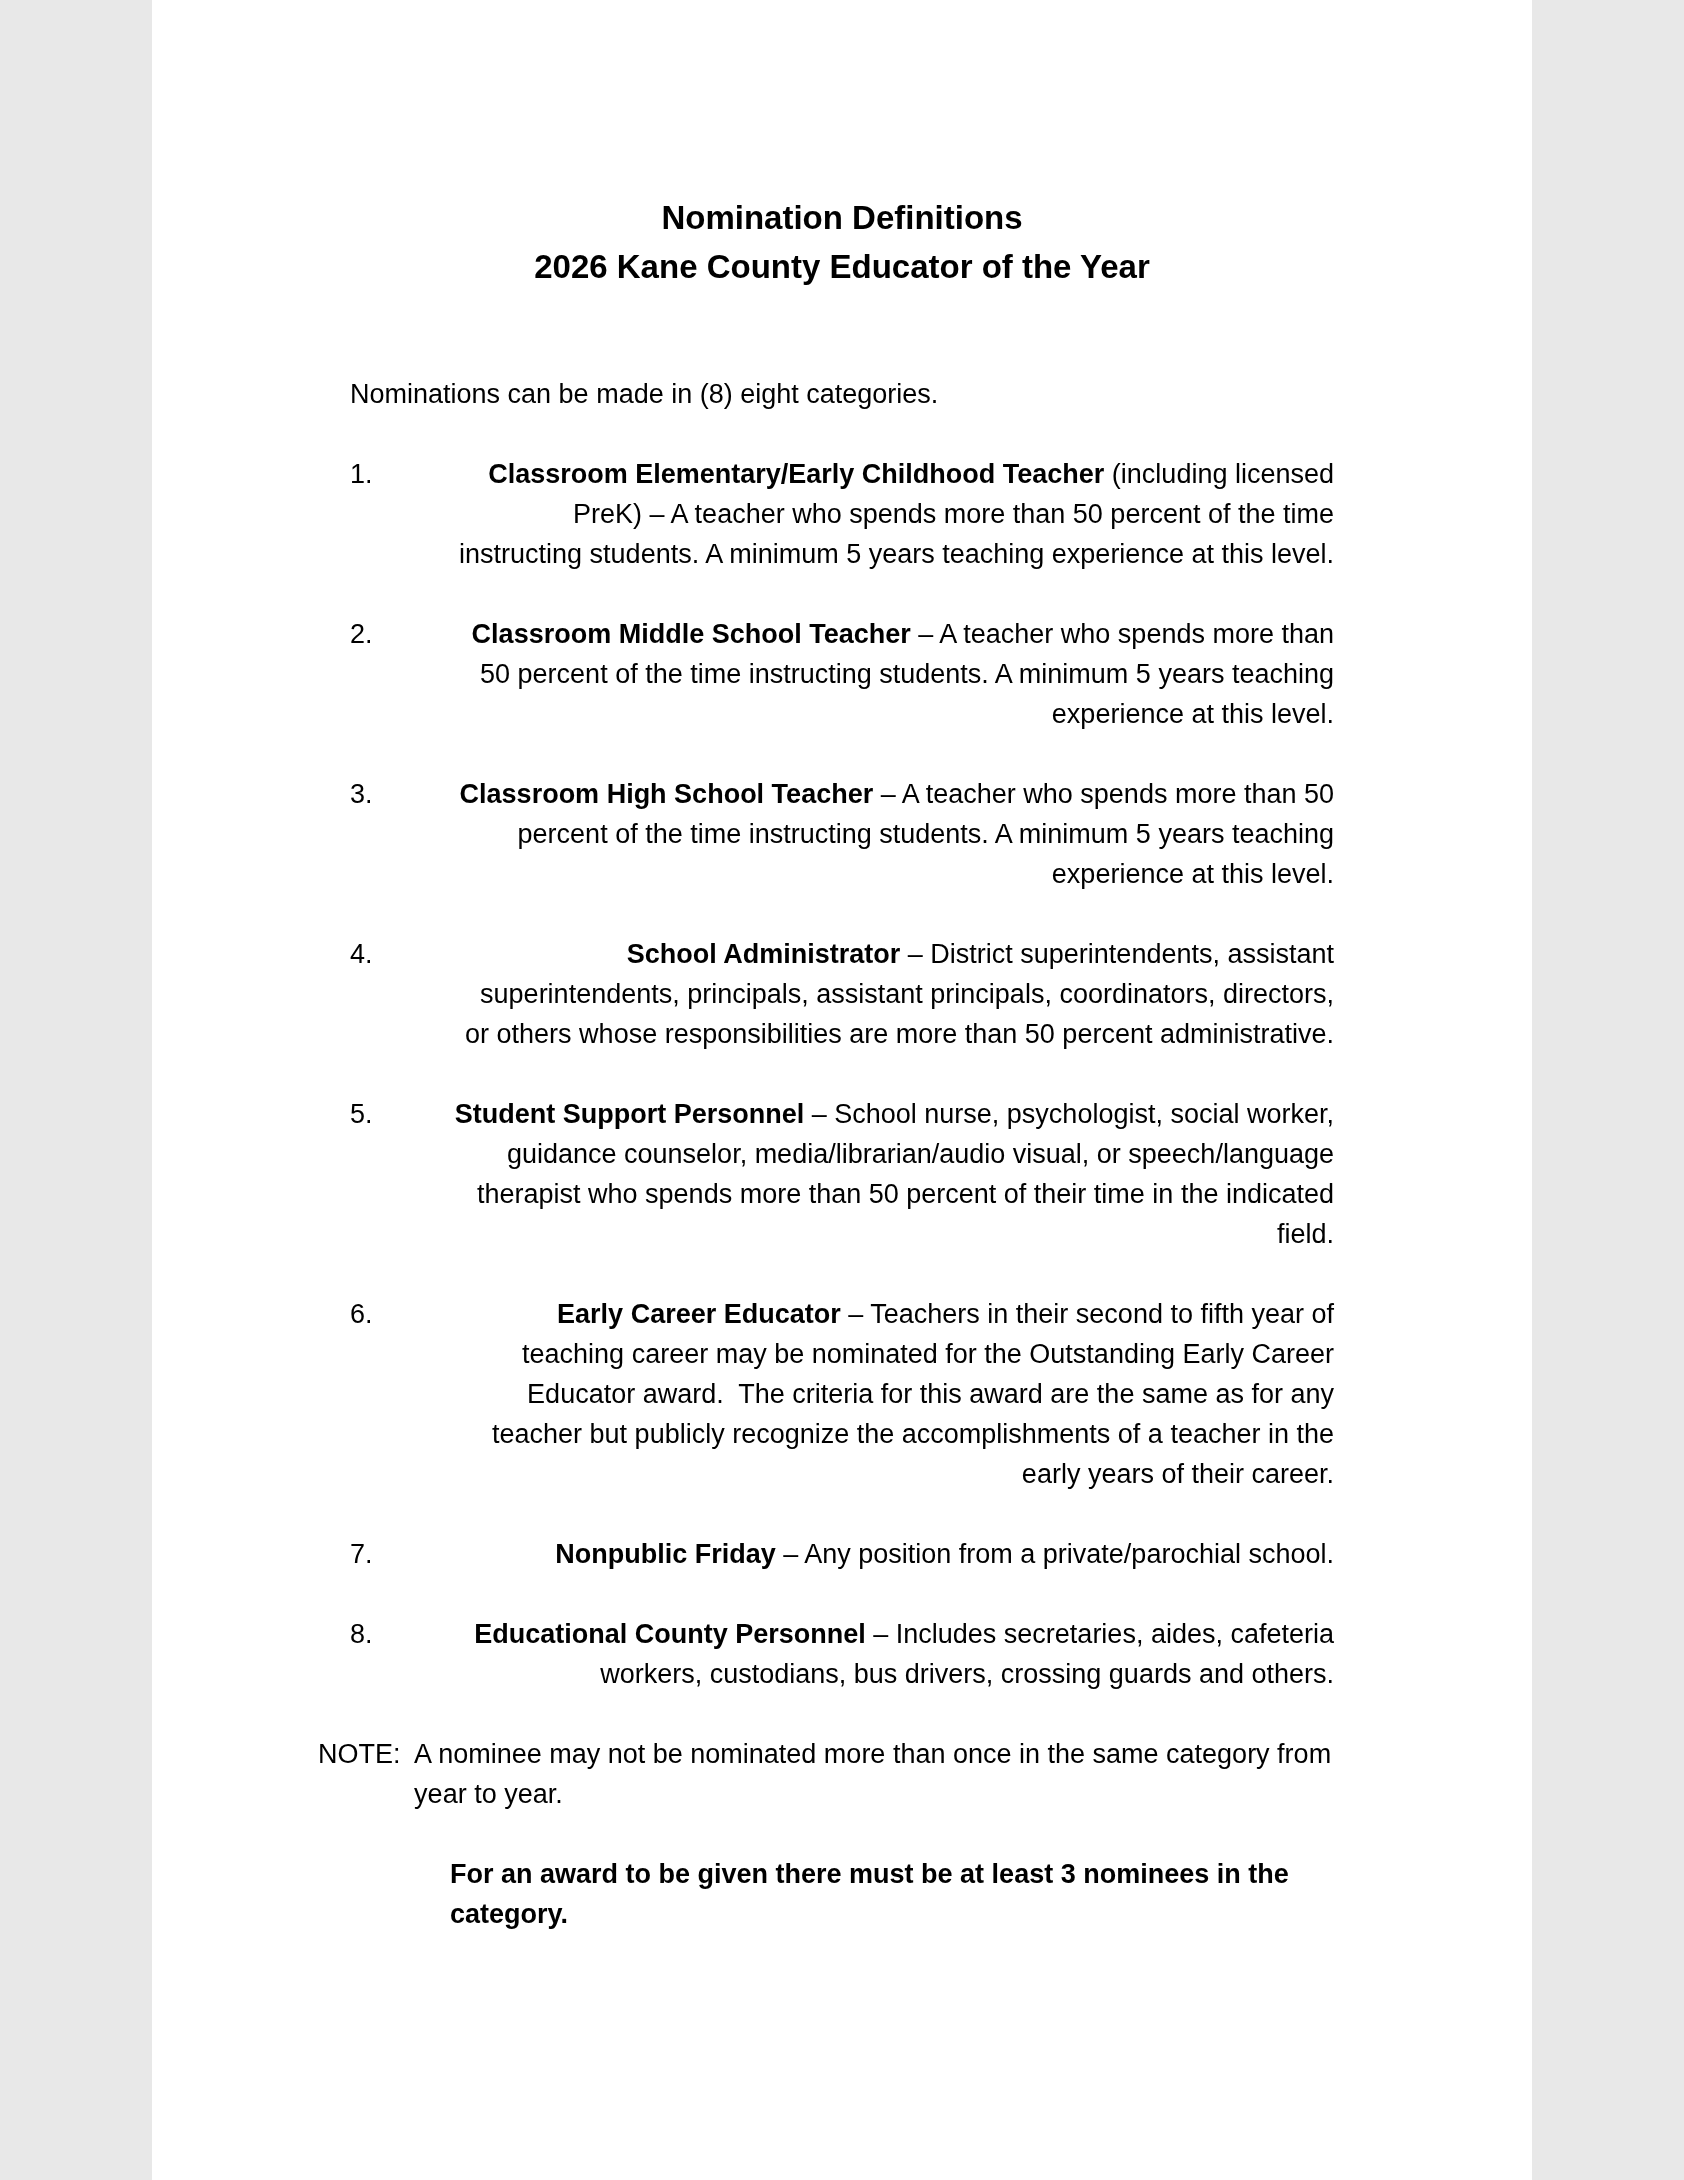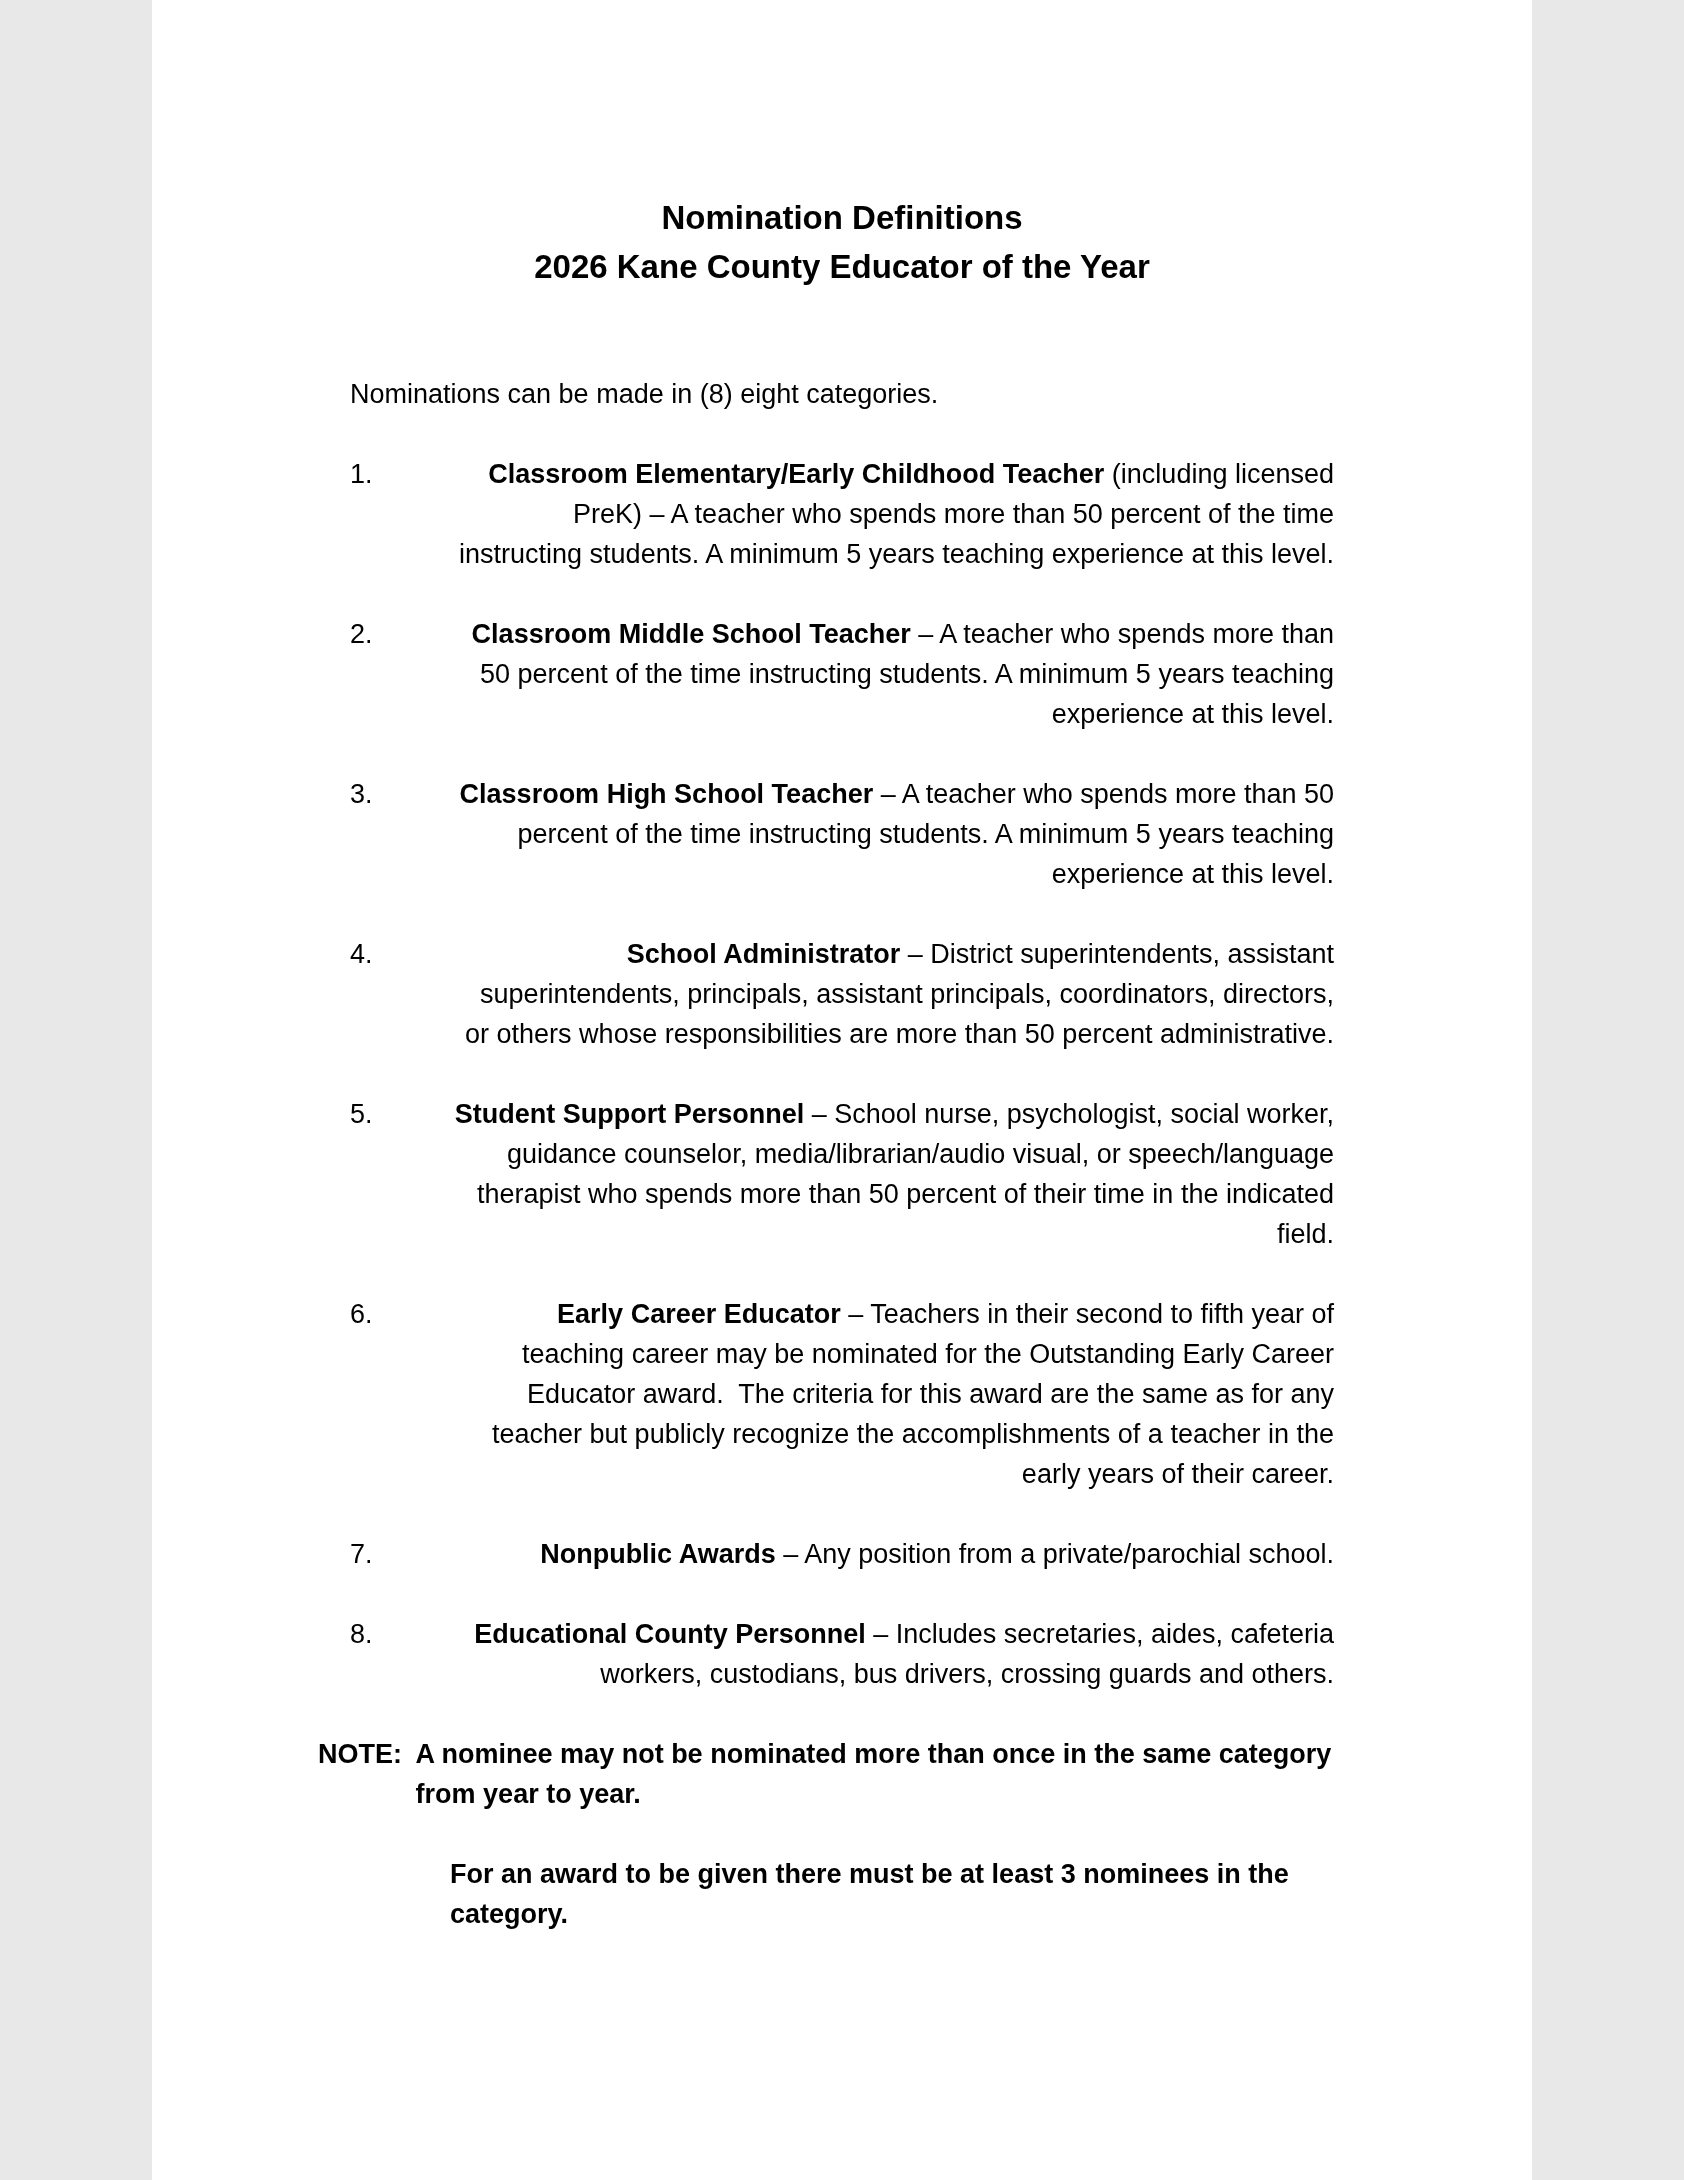--- a/index.html
+++ b/index.html
@@ -25,21 +25,21 @@
   }
   .tline { display: block; }
   .intro { margin: 83px 0 0 0; }
   .item { display: flex; margin: 40px 0 0 0; }
   .num { flex: 0 0 100px; width: 100px; }
   .itext { margin: 0; flex: 1; white-space: pre-wrap; text-align: right; }
   .b { font-weight: bold; }
   .note-line {
     display: flex;
     margin: 40px 0 0 -32px;
-    font-weight: bold;
+    font-weight: normal;
   }
   .note-label { margin-right: 13.6px; }
   .note2 {
     margin: 40px 0 0 100px;
     font-weight: bold;
   }
   .closing { margin: 80px 0 0 0; }
 </style>
 </head>
 <body>
@@ -78,21 +78,21 @@
     <p class="itext"><span class="b">Student Support Personnel</span><span> – School nurse, psychologist, social worker, guidance counselor, media/librarian/audio visual, or speech/language therapist who spends more than 50 percent of their time in the indicated field.</span></p>
   </div>
 
   <div class="item">
     <span class="num">6.</span>
     <p class="itext"><span class="b">Early Career Educator</span><span> – Teachers in their second to fifth year of teaching career may be nominated for the Outstanding Early Career Educator award.  The criteria for this award are the same as for any teacher but publicly recognize the accomplishments of a teacher in the early years of their career.</span></p>
   </div>
 
   <div class="item">
     <span class="num">7.</span>
-    <p class="itext"><span class="b">Nonpublic Awards</span><span> – Any position from a private/parochial school.</span></p>
+    <p class="itext"><span class="b">Nonpublic Friday</span><span> – Any position from a private/parochial school.</span></p>
   </div>
 
   <div class="item">
     <span class="num">8.</span>
     <p class="itext"><span class="b">Educational County Personnel</span><span> – Includes secretaries, aides, cafeteria workers, custodians, bus drivers, crossing guards and others.</span></p>
   </div>
 
   <div class="note-line">
     <span class="note-label">NOTE:</span>
     <span>A nominee may not be nominated more than once in the same category from year to year.</span>

